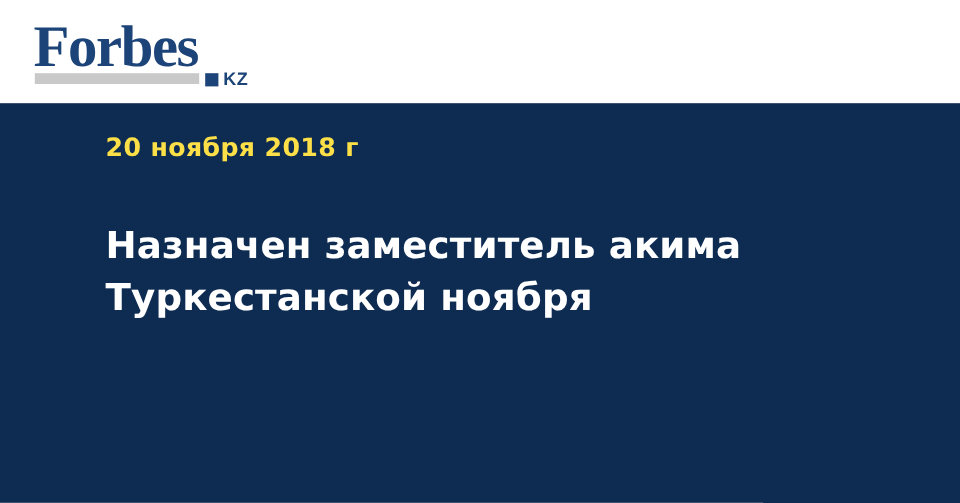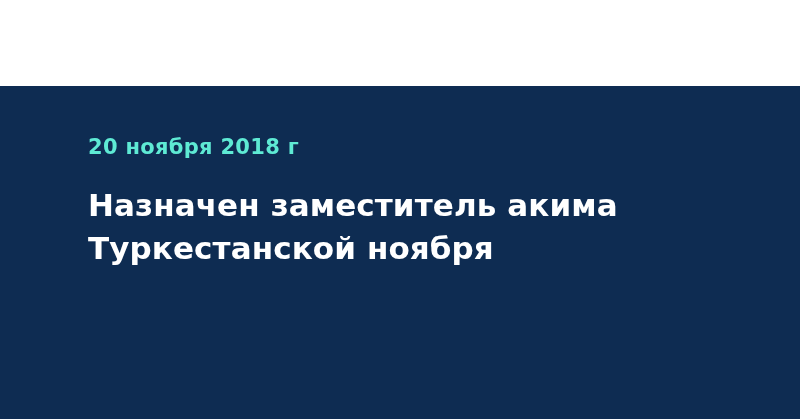--- a/index.html
+++ b/index.html
@@ -96,27 +96,27 @@
     top: 86px;
     width: 800px;
     height: 333px;
     background: #0e2c52;
     box-sizing: border-box;
   }
 
   .hero-date {
     position: absolute;
     left: 88px;
-    top: 48px;
+    top: 24px;
     font-family: "DejaVu Sans", "Liberation Sans", sans-serif;
     font-weight: bold;
     font-size: 21px;
     line-height: 26px;
     letter-spacing: 0.3px;
-    color: #5eead4;
+    color: #fde047;
     white-space: nowrap;
   }
 
   .hero-title {
     position: absolute;
     left: 88px;
     top: 98px;
     width: 600px;
     margin: 0;
     font-family: "DejaVu Sans", "Liberation Sans", sans-serif;
@@ -125,19 +125,29 @@
     line-height: 43px;
     letter-spacing: 0.1px;
     color: #ffffff;
   }
 </style>
 </head>
 <body>
 
 <div class="page">
 
+  <header class="site-header">
+    <a class="logo" href="#">
+      <span class="logo-wordmark">Forbes</span>
+      <span class="logo-rule"></span>
+      <span class="logo-kz-group">
+        <span class="logo-kz-square"></span>
+        <span class="logo-kz-text">KZ</span>
+      </span>
+    </a>
+  </header>
 
   <section class="hero">
     <div class="hero-date">20 ноября 2018 г</div>
     <h1 class="hero-title">Назначен заместитель акима Туркестанской ноября</h1>
   </section>
 
 </div>
 
 </body></html>

